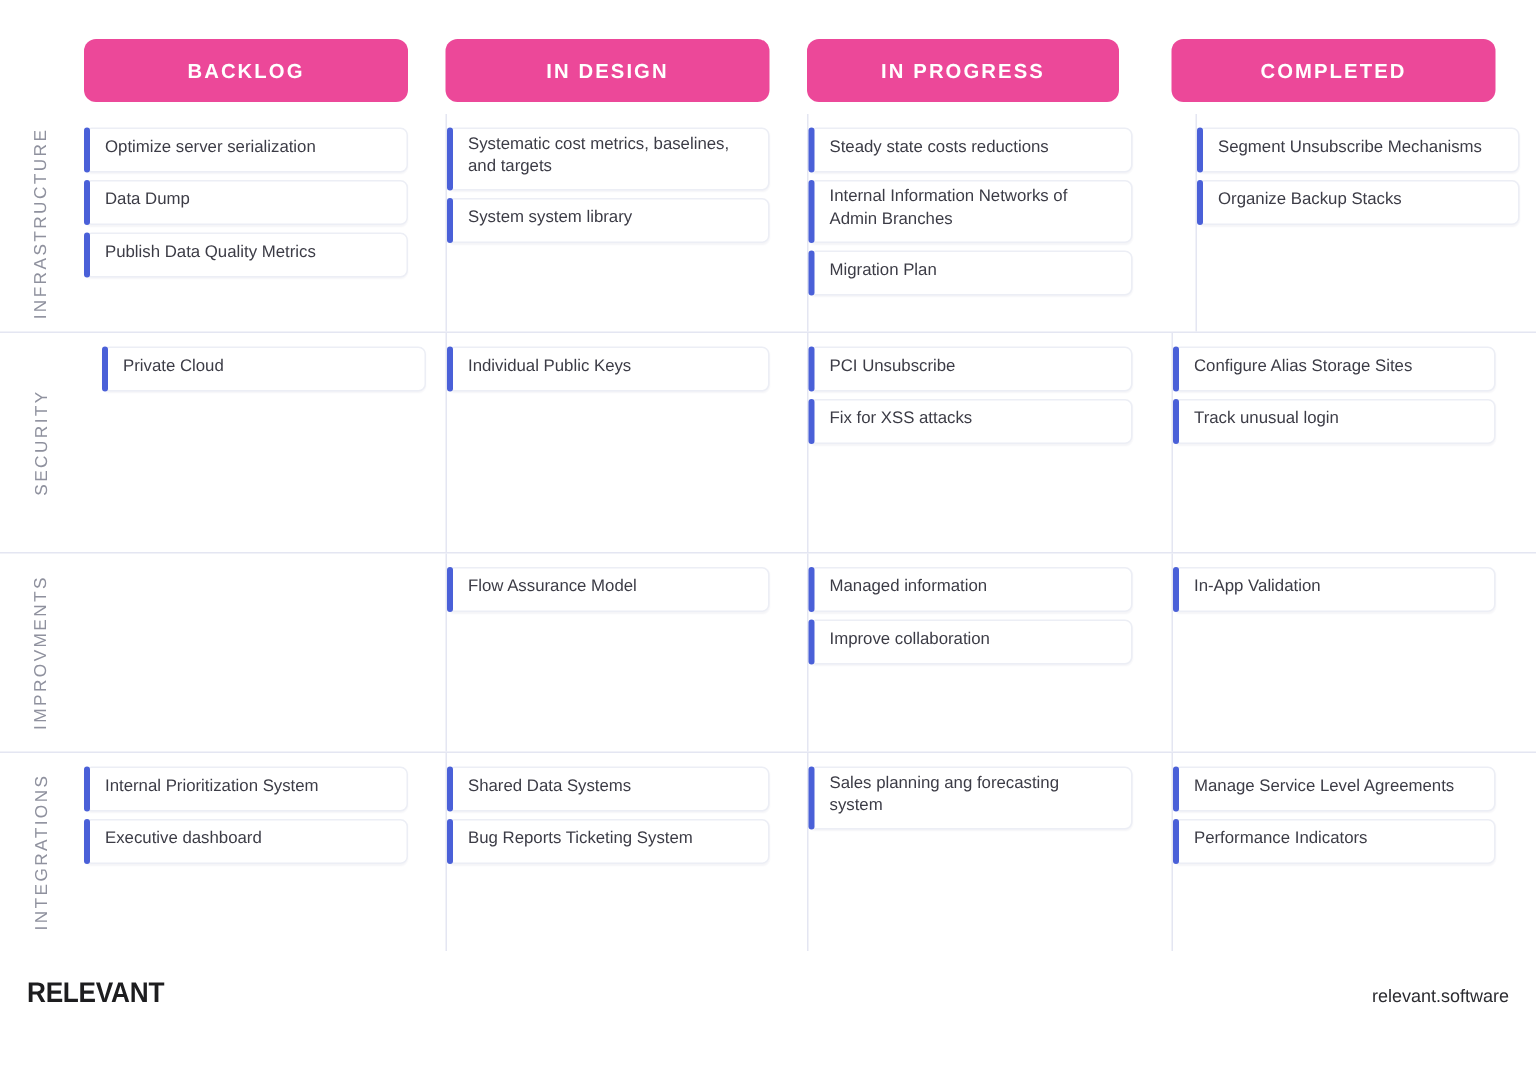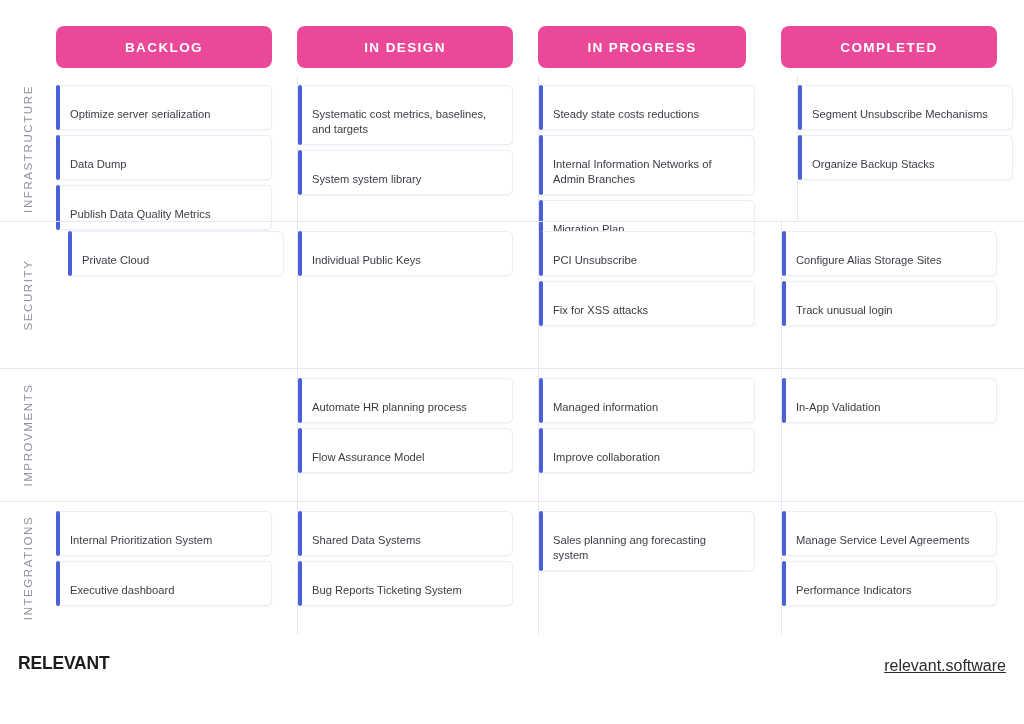--- a/index.html
+++ b/index.html
@@ -85,21 +85,21 @@
   }
   .cell.no-rule { border-left: none; }
 
   
   .card {
     position: relative;
     background: #ffffff;
     border: 1px solid #eceef5;
     border-radius: 5px;
     margin-bottom: 5px;
-    padding: 21px 10px 7px 13px;
+    padding: 3px 10px 7px 13px;
     min-height: 30px;
     box-shadow: 0 1px 1px rgba(60,64,110,0.05);
     display: flex;
     align-items: center;
   }
   .card .accent {
     position: absolute;
     left: -1px;
     top: -1px;
     bottom: -1px;
@@ -129,23 +129,22 @@
     font-weight: bold;
     color: #1d1d1f;
     letter-spacing: -0.2px;
     transform: scaleX(0.92);
     transform-origin: left center;
   }
   .site {
     position: absolute;
     right: 18px;
     top: 23px;
-    font-size: 16px;
+    font-size: 12px;
     color: #2b2b30;
-    text-decoration: underline;
   }
 </style>
 </head>
 <body>
 
 <div class="board">
 
   <div class="header-row">
       <div class="pill" style="left: 56px; width: 216px;">BACKLOG</div>
       <div class="pill" style="left: 297px; width: 216px;">IN DESIGN</div>
@@ -244,24 +243,20 @@
           </div>
         </div>
       </div>
       <div class="row" style="height: 133px;">
         <div class="row-label">
           <span>IMPROVMENTS</span>
         </div>
         <div class="cell" style="left: 297px; width: 216px;">
           <div class="card">
             <div class="accent"></div>
-            <div class="txt">Automate HR planning process</div>
-          </div>
-          <div class="card">
-            <div class="accent"></div>
             <div class="txt">Flow Assurance Model</div>
           </div>
         </div>
         <div class="cell" style="left: 538px; width: 217px;">
           <div class="card">
             <div class="accent"></div>
             <div class="txt">Managed information</div>
           </div>
           <div class="card">
             <div class="accent"></div>

